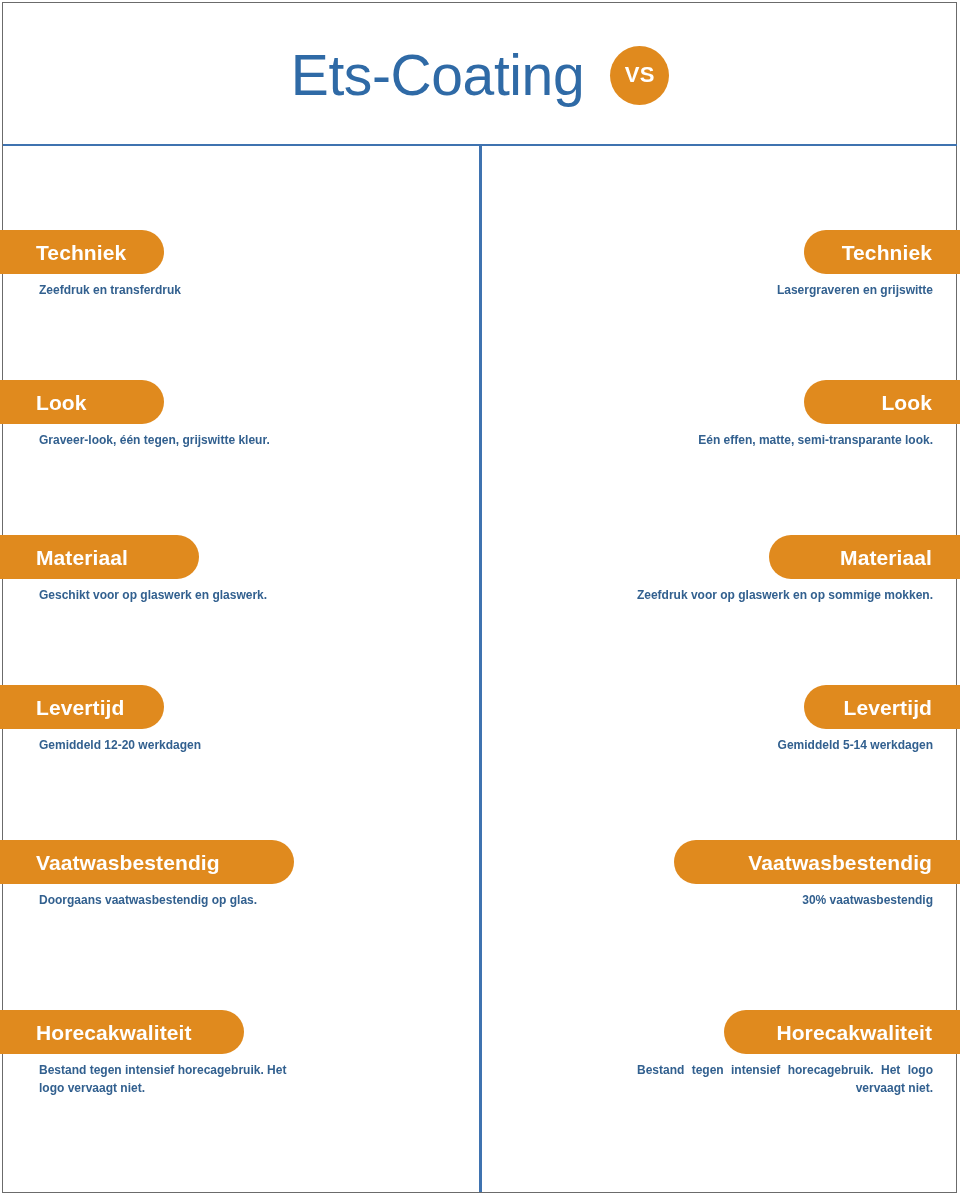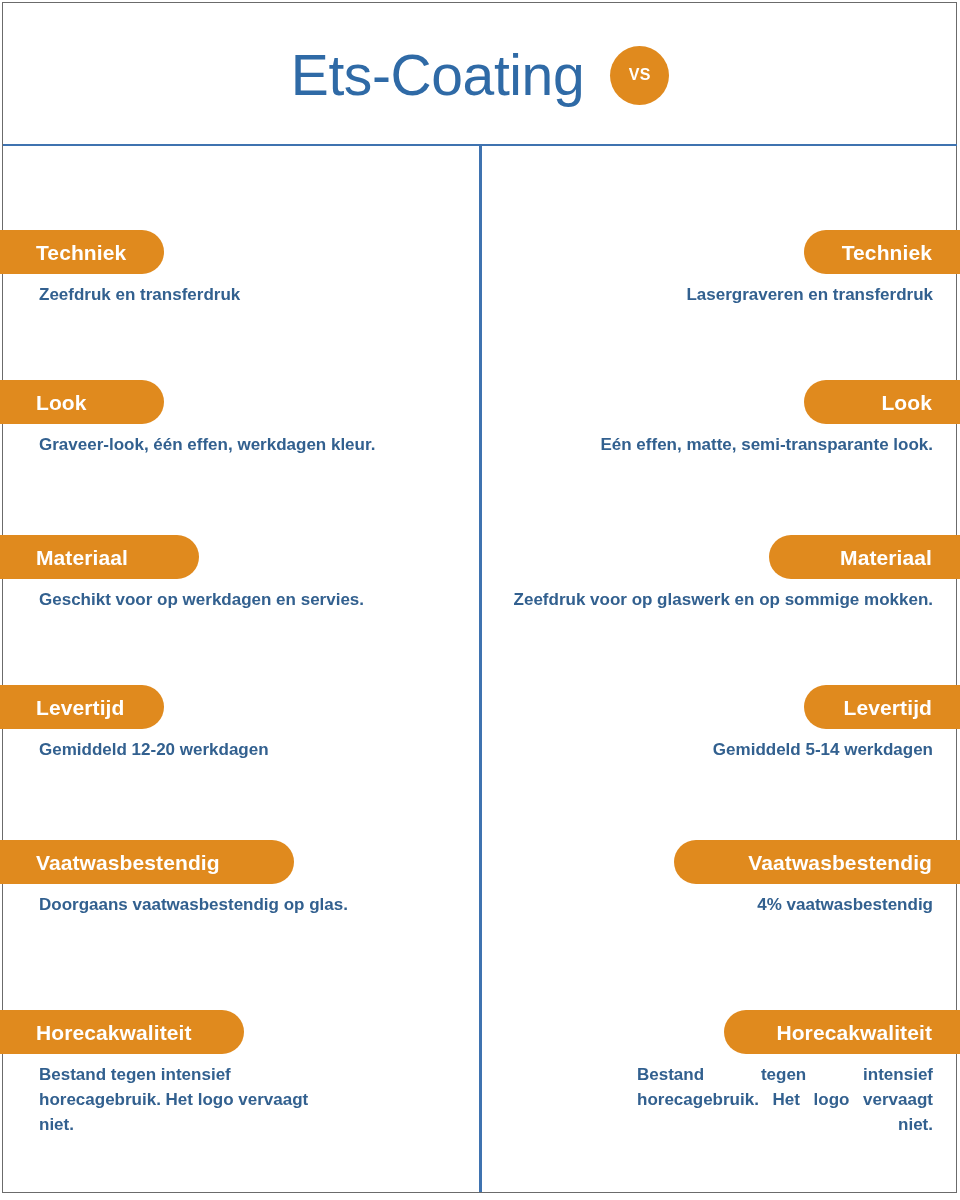--- a/index.html
+++ b/index.html
@@ -65,21 +65,21 @@
     height: 59px;
     border-radius: 50%;
     background: #e08a1e;
     display: flex;
     align-items: center;
     justify-content: center;
     flex: 0 0 auto;
   }
   .vs-badge span {
     color: #ffffff;
-    font-size: 16px;
+    font-size: 22px;
     font-weight: 600;
     letter-spacing: 0.3px;
     line-height: 1;
     transform: translateY(-1px);
   }
 
   
   .rule-horizontal {
     position: absolute;
     left: 3px;
@@ -147,21 +147,21 @@
     font-weight: 600;
     line-height: 1;
     white-space: nowrap;
     letter-spacing: 0.1px;
   }
 
   
   .desc {
     position: absolute;
     top: 52px;
-    font-size: 17px;
+    font-size: 12px;
     font-weight: 600;
     color: #32608f;
     line-height: 1.48;
   }
   .col-left .desc {
     left: 39px;
     right: 24px;
     text-align: left;
   }
   .col-right .desc {
@@ -198,27 +198,27 @@
       <div class="row" style="top: 68px;">
         <div class="pill" style="min-width: 168px;">
           <span>Techniek</span>
         </div>
         <div class="desc">Zeefdruk en transferdruk</div>
       </div>
       <div class="row" style="top: 218px;">
         <div class="pill" style="min-width: 168px;">
           <span>Look</span>
         </div>
-        <div class="desc">Graveer-look, één effen, werkdagen kleur.</div>
+        <div class="desc">Graveer-look, één tegen, grijswitte kleur.</div>
       </div>
       <div class="row" style="top: 373px;">
         <div class="pill" style="min-width: 203px;">
           <span>Materiaal</span>
         </div>
-        <div class="desc">Geschikt voor op werkdagen en servies.</div>
+        <div class="desc">Geschikt voor op glaswerk en glaswerk.</div>
       </div>
       <div class="row" style="top: 523px;">
         <div class="pill" style="min-width: 168px;">
           <span>Levertijd</span>
         </div>
         <div class="desc">Gemiddeld 12-20 werkdagen</div>
       </div>
       <div class="row" style="top: 678px;">
         <div class="pill" style="min-width: 298px;">
           <span>Vaatwasbestendig</span>
@@ -231,21 +231,21 @@
         </div>
         <div class="desc" style="max-width: 275px;">Bestand tegen intensief horecagebruik. Het logo vervaagt niet.</div>
       </div>
     </div>
 
     <div class="col col-right">
       <div class="row" style="top: 68px;">
         <div class="pill" style="min-width: 168px;">
           <span>Techniek</span>
         </div>
-        <div class="desc">Lasergraveren en transferdruk</div>
+        <div class="desc">Lasergraveren en grijswitte</div>
       </div>
       <div class="row" style="top: 218px;">
         <div class="pill" style="min-width: 168px;">
           <span>Look</span>
         </div>
         <div class="desc">Eén effen, matte, semi-transparante look.</div>
       </div>
       <div class="row" style="top: 373px;">
         <div class="pill" style="min-width: 203px;">
           <span>Materiaal</span>
@@ -255,21 +255,21 @@
       <div class="row" style="top: 523px;">
         <div class="pill" style="min-width: 168px;">
           <span>Levertijd</span>
         </div>
         <div class="desc">Gemiddeld 5-14 werkdagen</div>
       </div>
       <div class="row" style="top: 678px;">
         <div class="pill" style="min-width: 298px;">
           <span>Vaatwasbestendig</span>
         </div>
-        <div class="desc">4% vaatwasbestendig</div>
+        <div class="desc">30% vaatwasbestendig</div>
       </div>
       <div class="row" style="top: 848px;">
         <div class="pill" style="min-width: 248px;">
           <span>Horecakwaliteit</span>
         </div>
         <div class="desc justified" style="left: auto; width: 296px; right: 35px;">Bestand tegen intensief horecagebruik. Het logo vervaagt niet.</div>
       </div>
     </div>
 
   </div>

